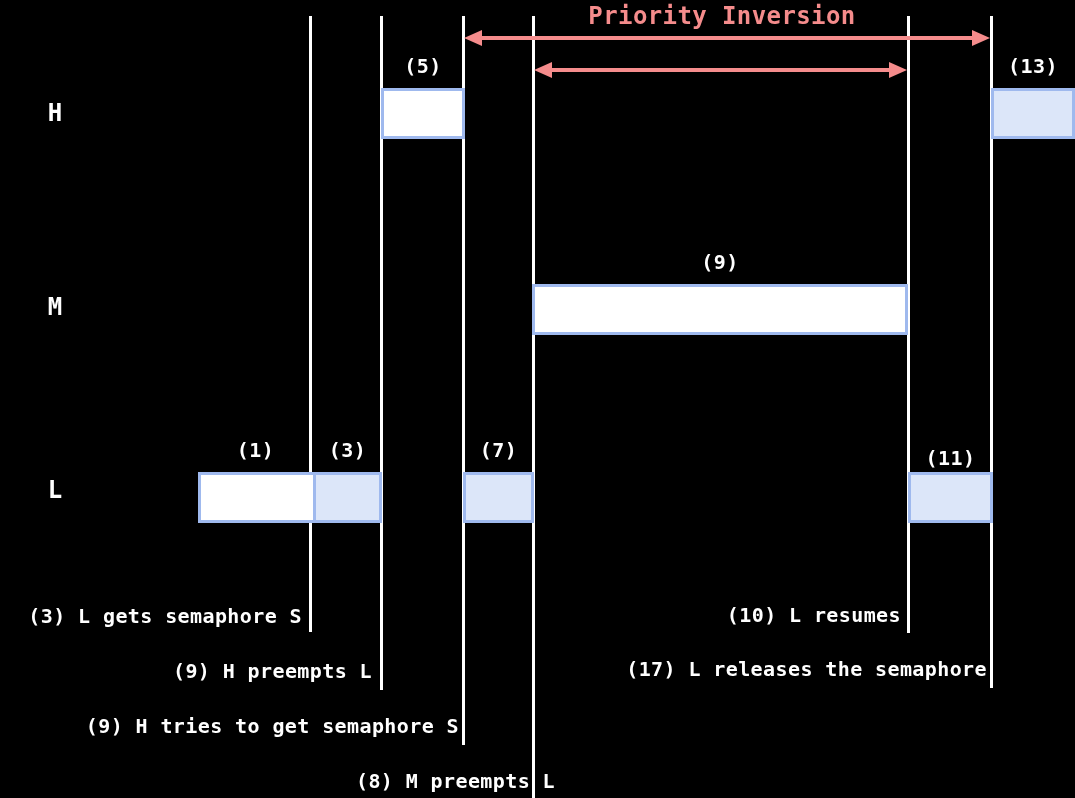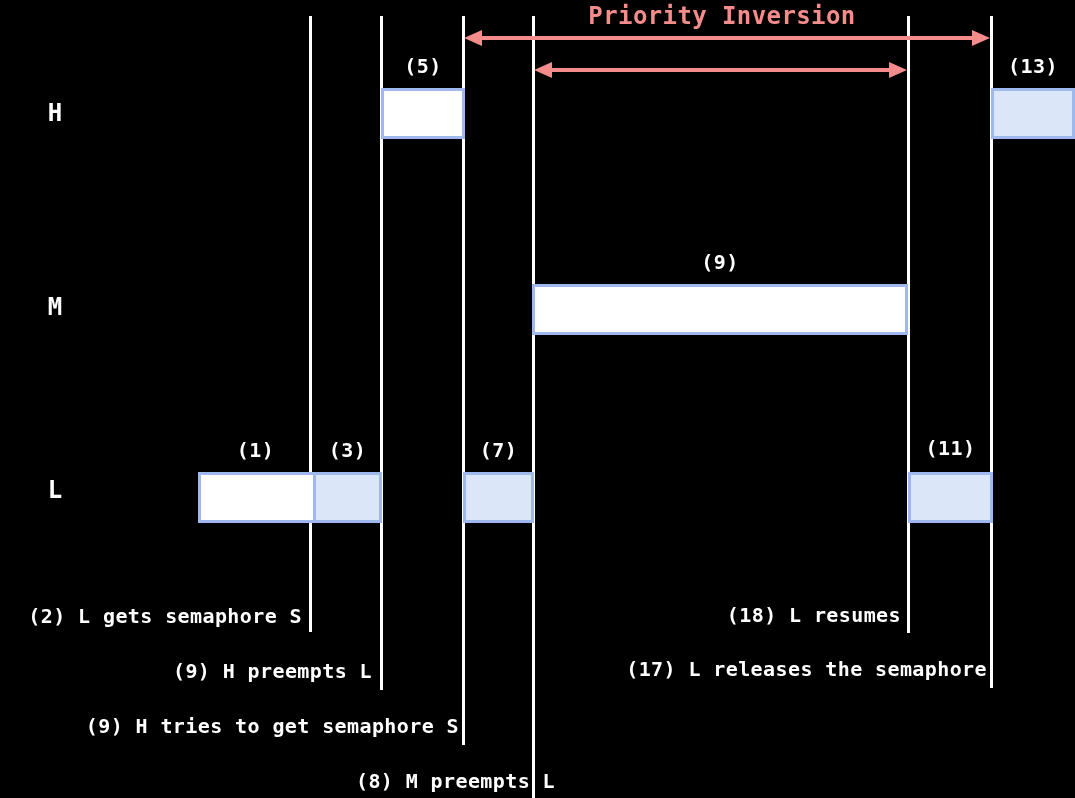--- a/index.html
+++ b/index.html
@@ -111,23 +111,23 @@
 
   <div class="block-label" style="left:198px;top:438px;width:115px;">(1)</div>
   <div class="task-box fill-white" style="left:198px;top:472px;width:118px;"></div>
 
   <div class="block-label" style="left:313px;top:438px;width:69px;">(3)</div>
   <div class="task-box fill-blue" style="left:313px;top:472px;width:69px;"></div>
 
   <div class="block-label" style="left:463px;top:438px;width:71px;">(7)</div>
   <div class="task-box fill-blue" style="left:463px;top:472px;width:71px;"></div>
 
-  <div class="block-label" style="left:908px;top:436px;width:85px;">(11)</div>
+  <div class="block-label" style="left:908px;top:446px;width:85px;">(11)</div>
   <div class="task-box fill-blue" style="left:908px;top:472px;width:85px;"></div>
 
-  <div class="annotation" style="right:773px;top:604px;">(2) L gets semaphore S</div>
+  <div class="annotation" style="right:773px;top:604px;">(3) L gets semaphore S</div>
   <div class="annotation" style="right:703px;top:659px;">(9) H preempts L</div>
   <div class="annotation" style="right:616px;top:714px;">(9) H tries to get semaphore S</div>
   <div class="annotation" style="right:520px;top:769px;">(8) M preempts L</div>
-  <div class="annotation" style="right:174px;top:603px;">(18) L resumes</div>
+  <div class="annotation" style="right:174px;top:603px;">(10) L resumes</div>
   <div class="annotation" style="right:88px;top:657px;">(17) L releases the semaphore</div>
 
 </div>
 
 </body></html>

